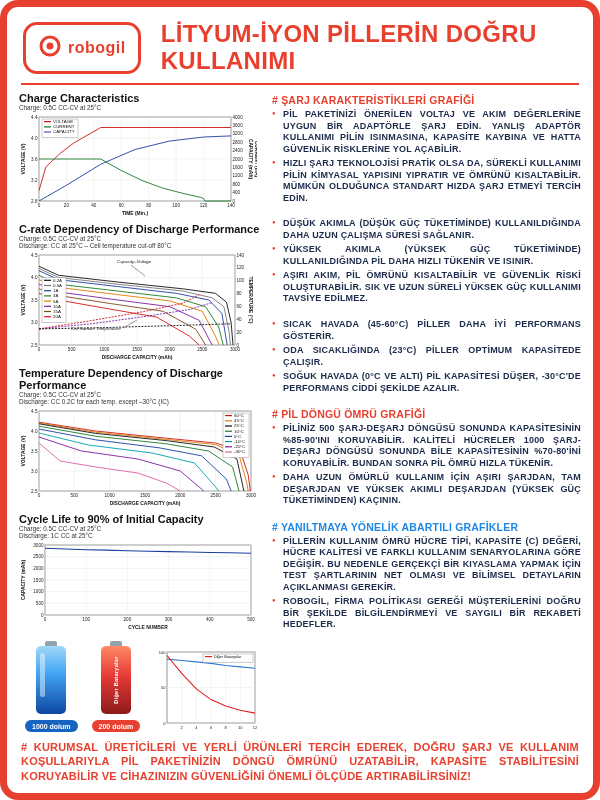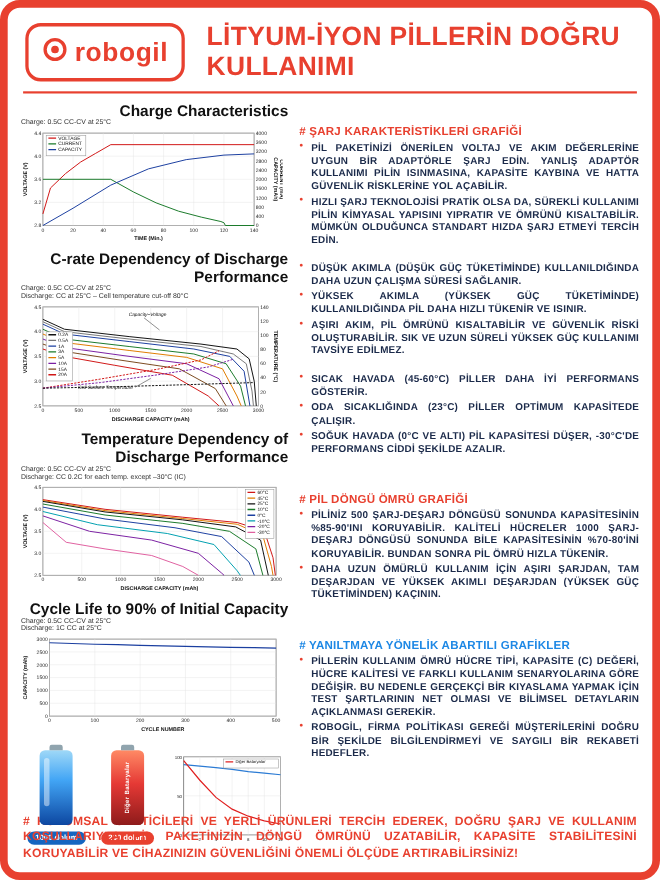--- a/index.html
+++ b/index.html
@@ -2,30 +2,30 @@
 <html><head>
 <meta charset="utf-8">
 <style>
   *{margin:0;padding:0;box-sizing:border-box;}
   html,body{width:600px;height:800px;background:#fff;}
   body{font-family:"Liberation Sans",sans-serif;}
   .page{width:600px;height:800px;border:7px solid #e8402f;border-radius:18px;background:#fff;
         padding:10px 12px 8px;display:flex;flex-direction:column;overflow:hidden;}
   .hdr{display:flex;align-items:center;gap:20px;padding:4px 4px 8px;}
   .logo{display:flex;align-items:center;gap:6px;border:3px solid #e8402f;border-radius:14px;padding:9px 12px;flex:none;}
-  .logo-text{color:#e8402f;font-weight:bold;font-size:24px;letter-spacing:.5px;}
+  .logo-text{color:#e8402f;font-weight:bold;font-size:16px;letter-spacing:.5px;}
   .title{color:#e8402f;font-size:24px;line-height:1.12;font-weight:bold;width:390px;letter-spacing:.3px;}
   .divider{height:2.5px;background:#e8402f;margin:0 2px 7px;flex:none;}
   .content{display:flex;gap:10px;flex:1;min-height:0;}
   .col-left{width:243px;flex:none;display:flex;flex-direction:column;gap:7px;}
   .col-right{flex:1;display:flex;flex-direction:column;gap:11px;padding-top:2px;min-width:0;}
-  .c-title{font-size:14px;font-weight:bold;color:#111;text-align:right;}
+  .c-title{font-size:11px;font-weight:bold;color:#111;}
   .c-sub{font-size:6.3px;color:#333;}
   svg.chart{display:block;margin-top:1px;}
-  .s-head{font-size:10.5px;color:#e8402f;letter-spacing:.2px;margin-bottom:3px;font-weight:bold;margin-top:20px;}
+  .s-head{font-size:10.5px;color:#e8402f;letter-spacing:.2px;margin-bottom:3px;font-weight:bold;}
   .s-head.blue{color:#1e88e5;}
   .bullets{list-style:none;}
   .bullets li{position:relative;padding-left:11px;font-size:9px;font-weight:bold;color:#1b2a4a;
               line-height:1.28;text-align:justify;letter-spacing:.2px;margin-bottom:3px;}
   .bullets li::before{content:"\25CF";position:absolute;left:0;top:1px;font-size:6px;color:#e8402f;}
   .foot{padding:6px 2px 2px;flex:none;}
   .foot p{color:#e8402f;font-size:11px;font-weight:bold;line-height:1.3;text-align:justify;letter-spacing:.2px;}
   
   .battery-block{display:flex;align-items:flex-end;gap:14px;padding:4px 2px 0 6px;}
   .bat-wrap{display:flex;flex-direction:column;align-items:center;flex:none;}

